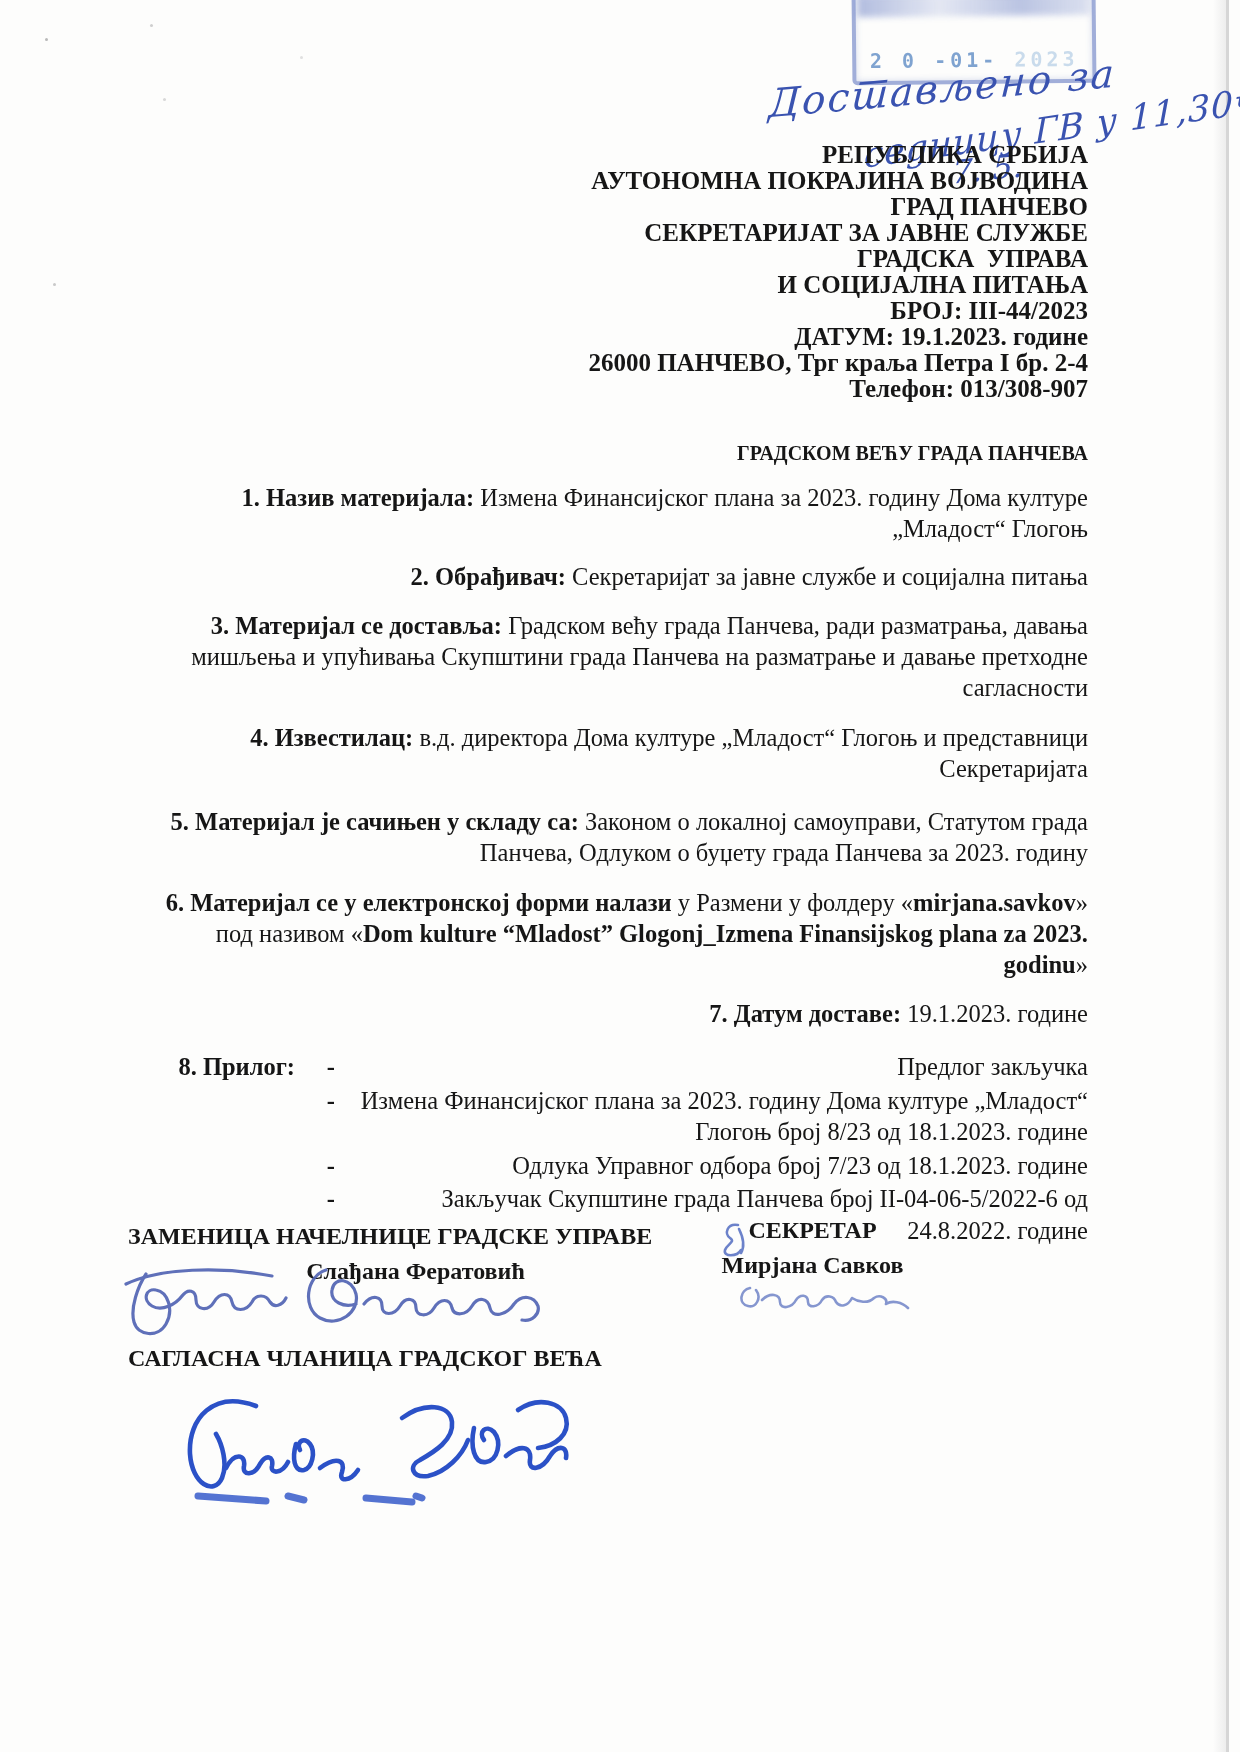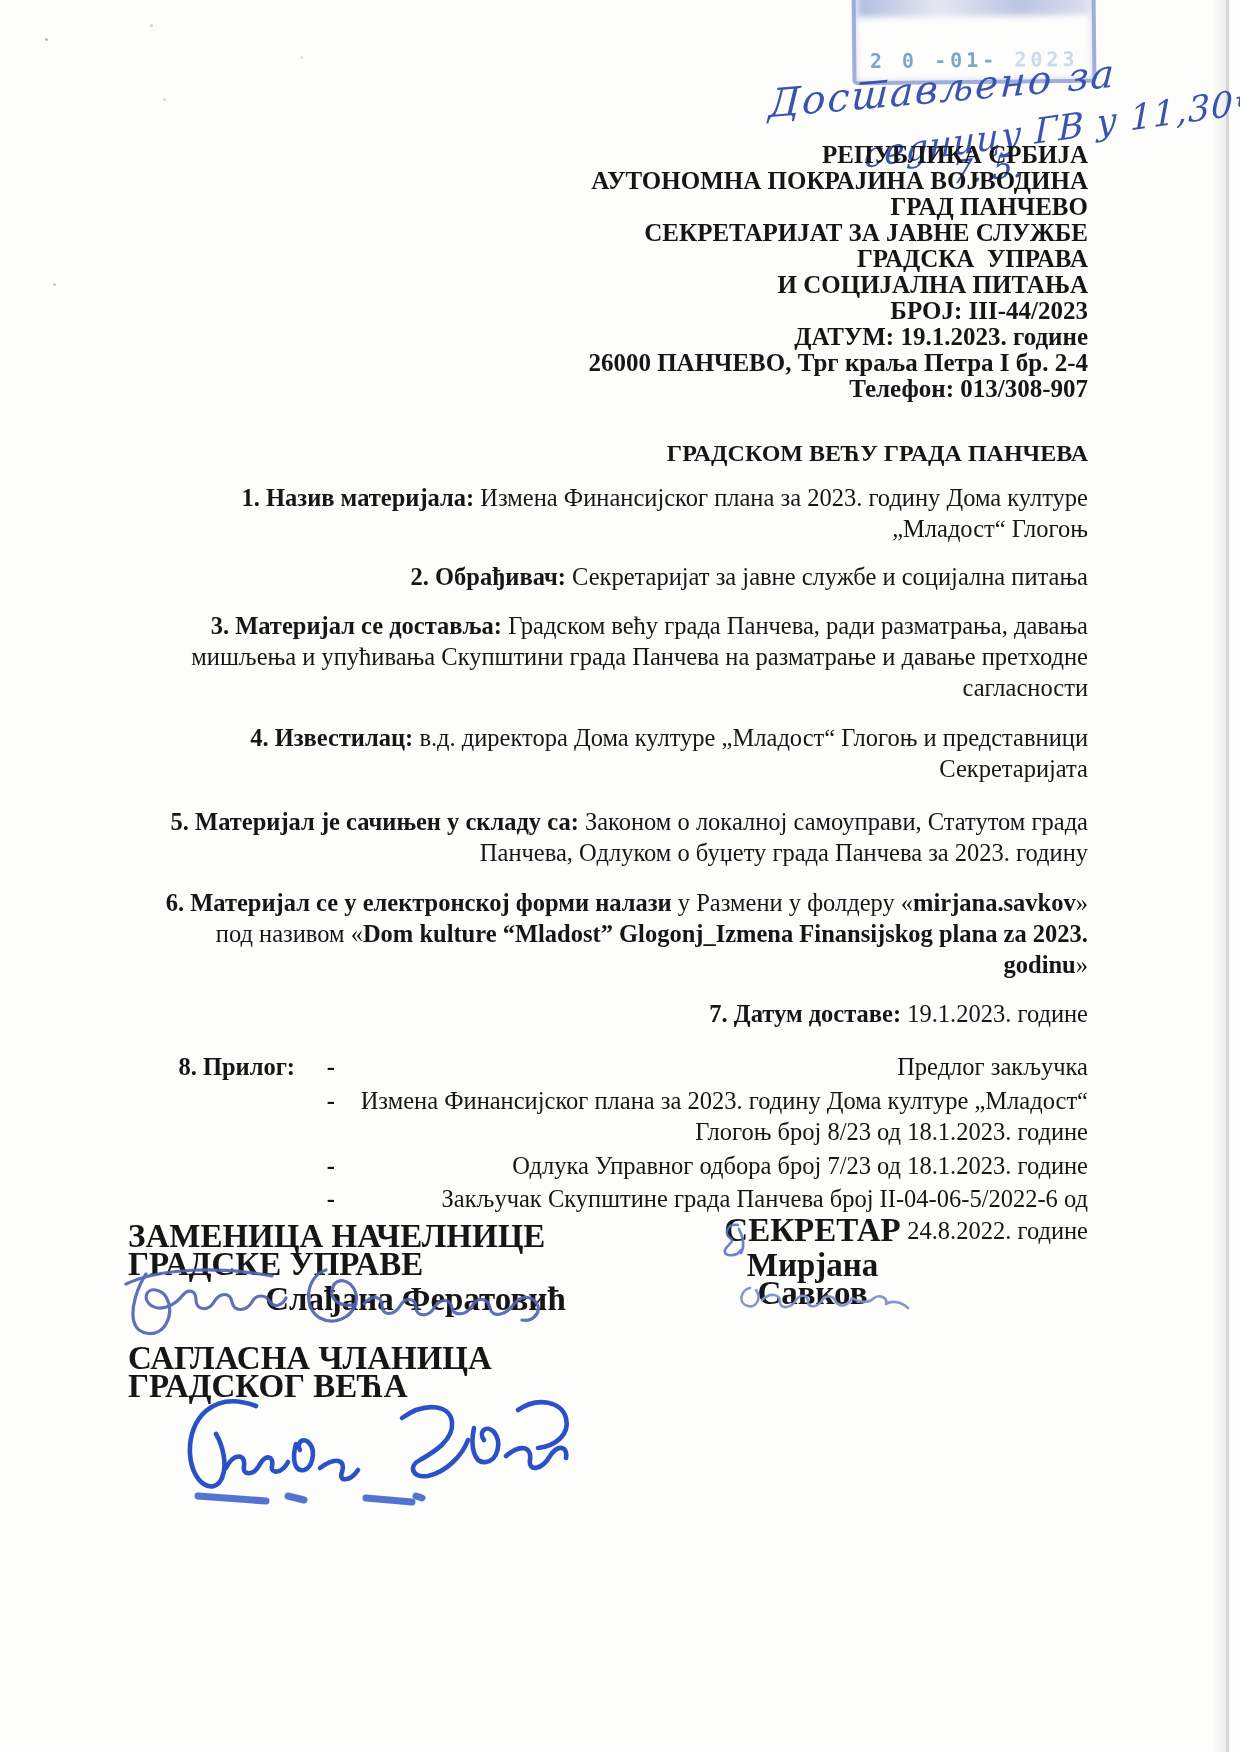--- a/index.html
+++ b/index.html
@@ -43,32 +43,32 @@
     font-family:"DejaVu Serif",serif;font-style:italic;
     color:#3a53b0;white-space:nowrap;
   }
   .hand1{left:768px;top:66px;font-size:39px;transform:rotate(-5deg) skewX(-8deg);letter-spacing:2px;}
   .hand2{left:862px;top:108px;font-size:35px;transform:rotate(-8deg) skewX(-8deg);letter-spacing:1px;}
   .hand3{left:952px;top:150px;font-size:32px;transform:rotate(-6deg) skewX(-8deg);}
 
   
   .content{position:absolute;left:130px;top:142px;width:958px;text-align:right;}
   .header-line{font-weight:bold;font-size:25px;line-height:26px;white-space:pre-wrap;}
-  .recipient{margin-top:36px;font-weight:bold;font-size:24px;line-height:30px;}
+  .recipient{margin-top:36px;font-weight:bold;font-size:20px;line-height:30px;}
   .item{margin:0;font-size:24.5px;line-height:31px;}
   .item b{font-weight:bold;}
   .attach{display:flex;margin-top:22px;font-size:24.5px;line-height:31.5px;}
   .attach-label{width:165px;flex:0 0 165px;font-weight:bold;}
   .attach-rows{flex:1;}
   .attach-row{display:flex;margin-bottom:2px;}
   .attach-dash{width:40px;flex:0 0 40px;font-weight:bold;}
   .attach-text{flex:1;}
 
   
-  .sigblock{position:absolute;font-size:33px;line-height:28px;}
+  .sigblock{position:absolute;font-size:24px;line-height:28px;}
   .sig-title{font-weight:bold;}
   .sig-name{font-weight:bold;text-align:center;margin-top:7px;}
   .sb-deputy{left:128px;top:1222px;width:575px;}
   .sb-secretary{left:695px;top:1216px;width:235px;text-align:center;}
   .sb-member{left:128px;top:1344px;width:490px;}
   .inksvg{position:absolute;pointer-events:none;}
 </style>
 </head>
 <body>
 

